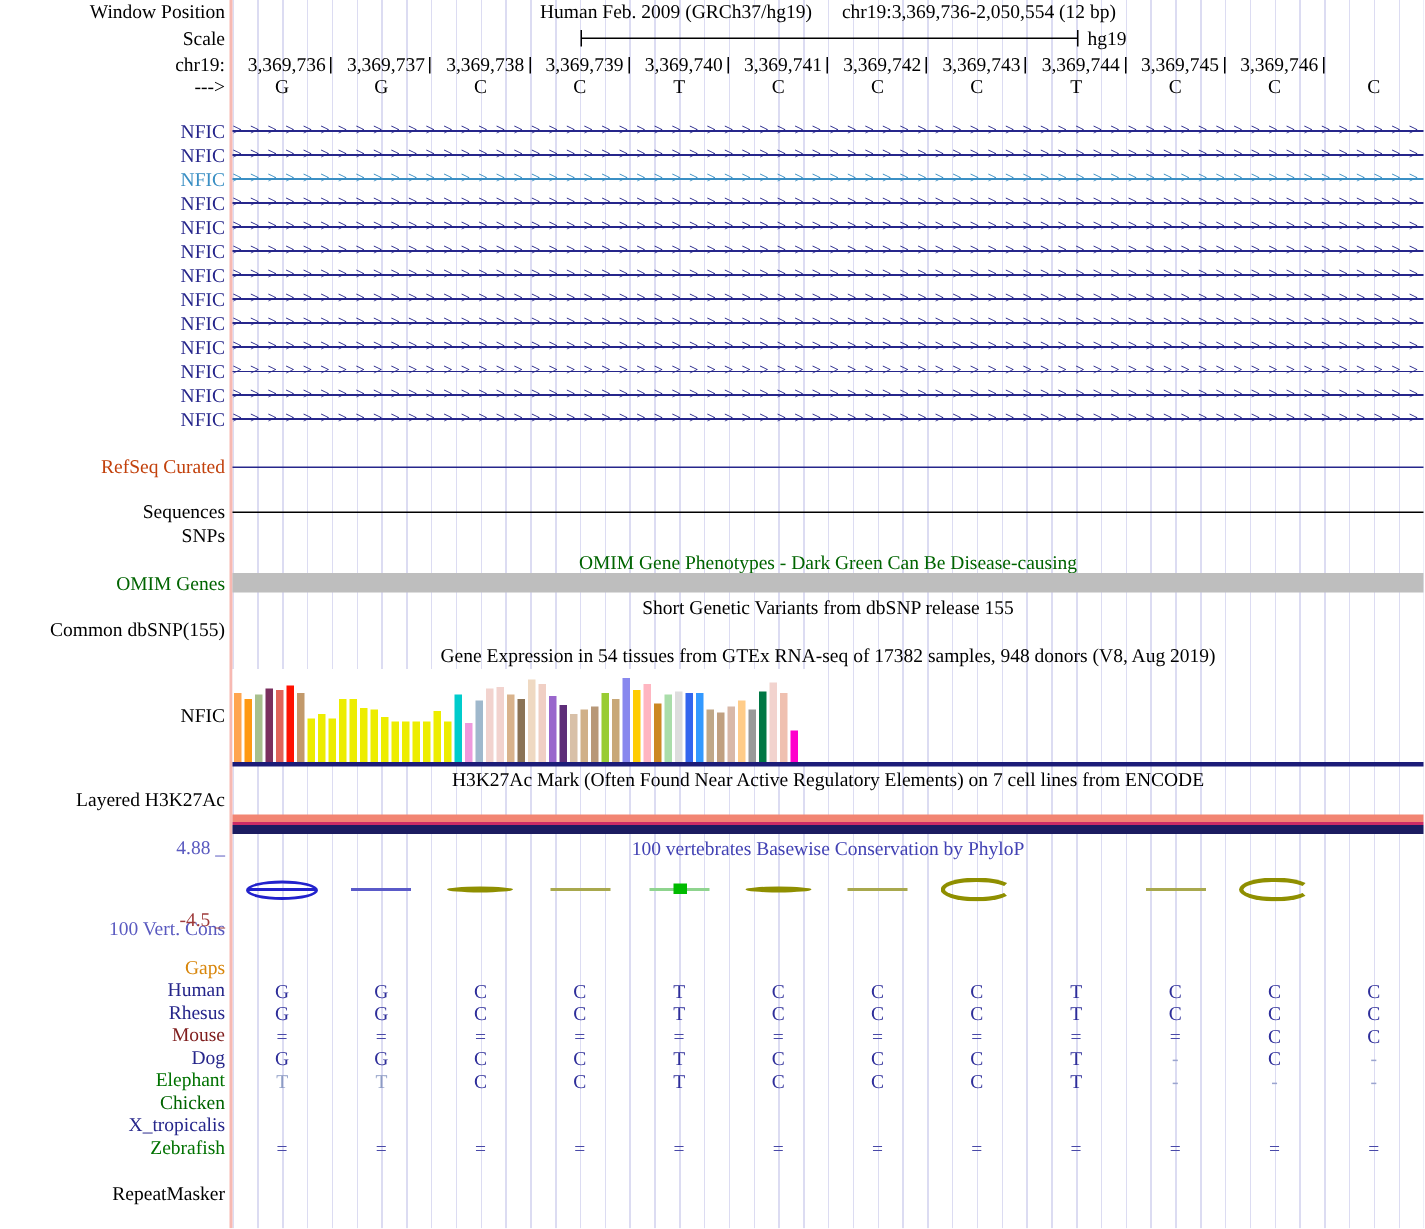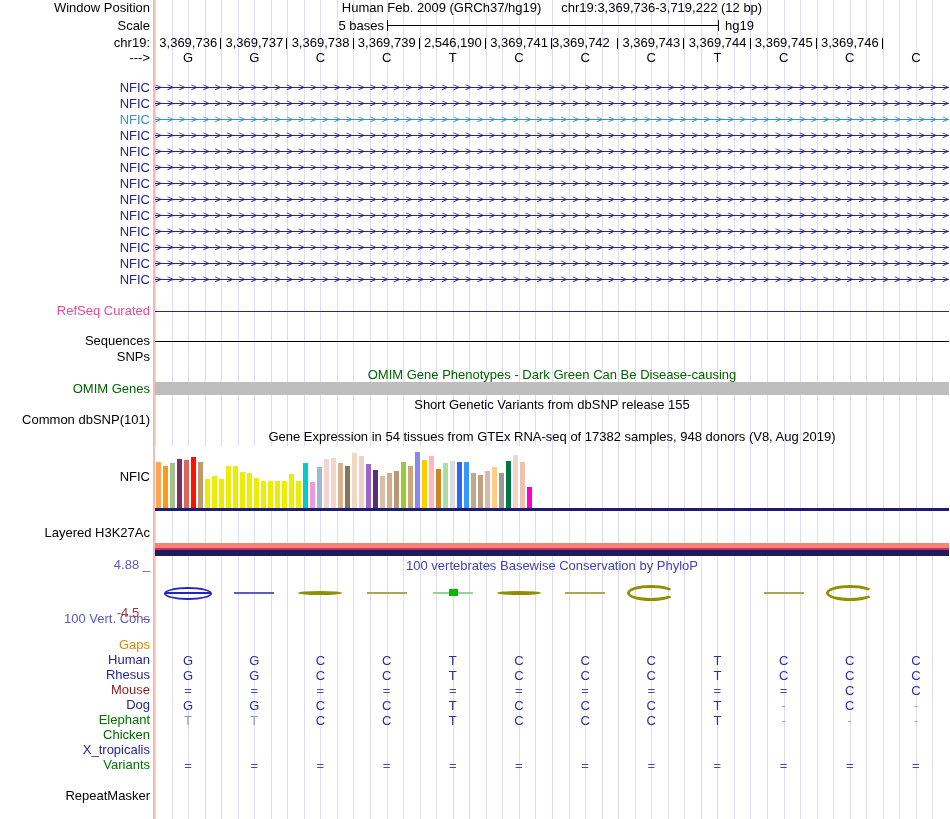--- a/index.html
+++ b/index.html
@@ -1,65 +1,64 @@
 <!DOCTYPE html>
 <html><head>
 <meta charset="utf-8">
 <style>
   html,body{margin:0;padding:0;background:#fff;}
   #canvas{position:relative;width:950px;height:819px;background:#fff;overflow:hidden;
-          font-family:Liberation Sans, sans-serif;font-size:13px;color:#000;}
+          font-family:Liberation Serif, serif;font-size:13px;color:#000;}
   .grid{position:absolute;left:155px;top:0;width:794px;height:819px;
         background-image:repeating-linear-gradient(to right,#DCDCF2 0px,#DCDCF2 1px,transparent 1px,transparent 16.54px);}
   .pinkline{position:absolute;left:153px;top:0;width:2px;height:819px;background:#F7B9B2;}
   .glabel{position:absolute;left:0;width:150px;height:14px;line-height:14px;text-align:right;white-space:nowrap;}
   .ttitle{position:absolute;left:155px;width:794px;height:14px;line-height:14px;text-align:center;white-space:nowrap;}
   .title-row{position:absolute;left:155px;width:794px;height:14px;line-height:14px;display:flex;justify-content:center;gap:20px;}
   .cell{position:absolute;height:14px;line-height:14px;}
   .tick{position:absolute;width:1px;height:11px;background:#000;}
   .hline{position:absolute;left:155px;width:794px;}
   .arrowline{position:absolute;left:155px;width:794px;height:13px;line-height:13px;overflow:hidden;
              white-space:nowrap;font-size:11px;letter-spacing:5.5px;}
   .glyphbox{position:absolute;height:14px;display:flex;align-items:center;justify-content:center;}
-  .navy{color:#ec4899;} .dgreen{color:#006400;}
+  .navy{color:#c2410c;} .dgreen{color:#006400;}
   .blueT{color:#4242B4;} .consb{color:#5A5AC0;} .consr{color:#9E3A3A;}
 </style>
 </head>
 <body>
 
 <div id="canvas">
   <div class="grid"></div>
   <div class="pinkline"></div>
 
   <div class="glabel" style="top:1px">Window Position</div>
   <div class="title-row" style="top:1px">
     <span>Human Feb. 2009 (GRCh37/hg19)</span>
-    <span>chr19:3,369,736-3,719,222 (12 bp)</span>
+    <span>chr19:3,369,736-2,050,554 (12 bp)</span>
   </div>
 
   <div class="glabel" style="top:19px">Scale</div>
-  <div class="cell" style="left:155px;top:19px;width:229px;text-align:right">5 bases</div>
   <div style="position:absolute;left:387px;top:20px;width:330px;height:11px;border-left:1px solid #000;border-right:1px solid #000;background:linear-gradient(#000,#000) center/100% 1px no-repeat;"></div>
   <div class="cell" style="left:725px;top:19px">hg19</div>
 
   <div class="glabel" style="top:36px">chr19:</div>
   <div id="positions-row">
       <div class="cell" style="position: absolute; left: 155px; top: 36px; width: 62.1667px; height: 14px; line-height: 14px; text-align: right;">3,369,736</div>
       <div class="tick" style="left: 220.167px; top: 38px;"></div>
       <div class="cell" style="position: absolute; left: 221.167px; top: 36px; width: 62.1667px; height: 14px; line-height: 14px; text-align: right;">3,369,737</div>
       <div class="tick" style="left: 286.333px; top: 38px;"></div>
       <div class="cell" style="position: absolute; left: 287.333px; top: 36px; width: 62.1667px; height: 14px; line-height: 14px; text-align: right;">3,369,738</div>
       <div class="tick" style="left: 352.5px; top: 38px;"></div>
       <div class="cell" style="position: absolute; left: 353.5px; top: 36px; width: 62.1667px; height: 14px; line-height: 14px; text-align: right;">3,369,739</div>
       <div class="tick" style="left: 418.667px; top: 38px;"></div>
-      <div class="cell" style="position: absolute; left: 419.667px; top: 36px; width: 62.1667px; height: 14px; line-height: 14px; text-align: right;">2,546,190</div>
+      <div class="cell" style="position: absolute; left: 419.667px; top: 36px; width: 62.1667px; height: 14px; line-height: 14px; text-align: right;">3,369,740</div>
       <div class="tick" style="left: 484.833px; top: 38px;"></div>
       <div class="cell" style="position: absolute; left: 485.833px; top: 36px; width: 62.1667px; height: 14px; line-height: 14px; text-align: right;">3,369,741</div>
       <div class="tick" style="left: 551px; top: 38px;"></div>
-      <div class="cell" style="position: absolute; left: 552px; top: 36px; width: 62.1667px; height: 14px; line-height: 14px; ">3,369,742</div>
+      <div class="cell" style="position: absolute; left: 552px; top: 36px; width: 62.1667px; height: 14px; line-height: 14px; text-align: right;">3,369,742</div>
       <div class="tick" style="left: 617.167px; top: 38px;"></div>
       <div class="cell" style="position: absolute; left: 618.167px; top: 36px; width: 62.1667px; height: 14px; line-height: 14px; text-align: right;">3,369,743</div>
       <div class="tick" style="left: 683.333px; top: 38px;"></div>
       <div class="cell" style="position: absolute; left: 684.333px; top: 36px; width: 62.1667px; height: 14px; line-height: 14px; text-align: right;">3,369,744</div>
       <div class="tick" style="left: 749.5px; top: 38px;"></div>
       <div class="cell" style="position: absolute; left: 750.5px; top: 36px; width: 62.1667px; height: 14px; line-height: 14px; text-align: right;">3,369,745</div>
       <div class="tick" style="left: 815.667px; top: 38px;"></div>
       <div class="cell" style="position: absolute; left: 816.667px; top: 36px; width: 62.1667px; height: 14px; line-height: 14px; text-align: right;">3,369,746</div>
       <div class="tick" style="left: 881.833px; top: 38px;"></div>
     </div>
@@ -114,21 +113,21 @@
 
   <div class="glabel" style="top:334px">Sequences</div>
   <div class="hline" id="sequences-line" style="top: 341px; height: 1px; background: rgb(0, 0, 0);"></div>
   <div class="glabel" style="top:350px">SNPs</div>
 
   <div class="ttitle dgreen" style="top:368px">OMIM Gene Phenotypes - Dark Green Can Be Disease-causing</div>
   <div class="glabel dgreen" style="top:382px">OMIM Genes</div>
   <div class="hline" id="omim-bar" style="top: 382px; height: 13px; background: rgb(190, 190, 190);"></div>
 
   <div class="ttitle" style="top:398px">Short Genetic Variants from dbSNP release 155</div>
-  <div class="glabel" style="top:413px">Common dbSNP(101)</div>
+  <div class="glabel" style="top:413px">Common dbSNP(155)</div>
 
   <div class="ttitle" style="top:430px">Gene Expression in 54 tissues from GTEx RNA-seq of 17382 samples, 948 donors (V8, Aug 2019)</div>
   <div class="glabel" style="top:470px">NFIC</div>
   <div style="position:absolute;left:155px;top:446px;width:384px;height:62px;background:#fff;"></div>
   <div id="gtex-bars">
       <div style="position: absolute; left: 156px; top: 462px; width: 5px; height: 46px; background: rgb(255, 165, 79);"></div>
       <div style="position: absolute; left: 163px; top: 466px; width: 5px; height: 42px; background: rgb(255, 153, 18);"></div>
       <div style="position: absolute; left: 170px; top: 463px; width: 5px; height: 45px; background: rgb(168, 192, 142);"></div>
       <div style="position: absolute; left: 177px; top: 459px; width: 5px; height: 49px; background: rgb(122, 47, 94);"></div>
       <div style="position: absolute; left: 184px; top: 460px; width: 5px; height: 48px; background: rgb(224, 100, 90);"></div>
@@ -177,20 +176,21 @@
       <div style="position: absolute; left: 485px; top: 471px; width: 5px; height: 37px; background: rgb(216, 184, 168);"></div>
       <div style="position: absolute; left: 492px; top: 467px; width: 5px; height: 41px; background: rgb(255, 204, 136);"></div>
       <div style="position: absolute; left: 499px; top: 473px; width: 5px; height: 35px; background: rgb(153, 153, 153);"></div>
       <div style="position: absolute; left: 506px; top: 461px; width: 5px; height: 47px; background: rgb(0, 119, 68);"></div>
       <div style="position: absolute; left: 513px; top: 455px; width: 5px; height: 53px; background: rgb(242, 211, 206);"></div>
       <div style="position: absolute; left: 520px; top: 462px; width: 5px; height: 46px; background: rgb(239, 192, 176);"></div>
       <div style="position: absolute; left: 527px; top: 487px; width: 5px; height: 21px; background: rgb(255, 0, 204);"></div>
     </div>
   <div class="hline" id="gtex-baseline" style="top: 508px; height: 3px; background: rgb(28, 28, 120);"></div>
 
+  <div class="ttitle" style="top:513px">H3K27Ac Mark (Often Found Near Active Regulatory Elements) on 7 cell lines from ENCODE</div>
   <div class="glabel" style="top:526px">Layered H3K27Ac</div>
   <div id="h3k-band">
       <div style="position: absolute; left: 155px; top: 543px; width: 794px; height: 5px; background: rgb(242, 133, 115);"></div>
       <div style="position: absolute; left: 155px; top: 548px; width: 794px; height: 2px; background: rgb(204, 43, 102);"></div>
       <div style="position: absolute; left: 155px; top: 550px; width: 794px; height: 6px; background: rgb(28, 28, 96);"></div>
     </div>
 
   <div class="glabel consb" style="top:558px">4.88 _</div>
   <div class="ttitle blueT" style="top:559px">100 vertebrates Basewise Conservation by PhyloP</div>
   <div class="glabel consb" style="top:612px">100 Vert. Cons</div>
@@ -294,21 +294,21 @@
       <div class="cell" style="position: absolute; left: 419.667px; top: 713px; width: 66.1667px; height: 15px; line-height: 15px; text-align: center; color: rgb(46, 46, 154);">T</div>
       <div class="cell" style="position: absolute; left: 485.833px; top: 713px; width: 66.1667px; height: 15px; line-height: 15px; text-align: center; color: rgb(46, 46, 154);">C</div>
       <div class="cell" style="position: absolute; left: 552px; top: 713px; width: 66.1667px; height: 15px; line-height: 15px; text-align: center; color: rgb(46, 46, 154);">C</div>
       <div class="cell" style="position: absolute; left: 618.167px; top: 713px; width: 66.1667px; height: 15px; line-height: 15px; text-align: center; color: rgb(46, 46, 154);">C</div>
       <div class="cell" style="position: absolute; left: 684.333px; top: 713px; width: 66.1667px; height: 15px; line-height: 15px; text-align: center; color: rgb(46, 46, 154);">T</div>
       <div class="cell" style="position: absolute; left: 750.5px; top: 713px; width: 66.1667px; height: 15px; line-height: 15px; text-align: center; color: rgb(154, 164, 206);">-</div>
       <div class="cell" style="position: absolute; left: 816.667px; top: 713px; width: 66.1667px; height: 15px; line-height: 15px; text-align: center; color: rgb(154, 164, 206);">-</div>
       <div class="cell" style="position: absolute; left: 882.833px; top: 713px; width: 66.1667px; height: 15px; line-height: 15px; text-align: center; color: rgb(154, 164, 206);">-</div>
       <div class="glabel" style="top: 728px; color: rgb(0, 100, 0);">Chicken</div>
       <div class="glabel" style="top: 743px; color: rgb(38, 38, 139);">X_tropicalis</div>
-      <div class="glabel" style="top: 758px; color: rgb(0, 114, 0);">Variants</div>
+      <div class="glabel" style="top: 758px; color: rgb(0, 114, 0);">Zebrafish</div>
       <div class="cell" style="position: absolute; left: 155px; top: 758px; width: 66.1667px; height: 15px; line-height: 15px; text-align: center; color: rgb(73, 73, 168);">=</div>
       <div class="cell" style="position: absolute; left: 221.167px; top: 758px; width: 66.1667px; height: 15px; line-height: 15px; text-align: center; color: rgb(73, 73, 168);">=</div>
       <div class="cell" style="position: absolute; left: 287.333px; top: 758px; width: 66.1667px; height: 15px; line-height: 15px; text-align: center; color: rgb(73, 73, 168);">=</div>
       <div class="cell" style="position: absolute; left: 353.5px; top: 758px; width: 66.1667px; height: 15px; line-height: 15px; text-align: center; color: rgb(73, 73, 168);">=</div>
       <div class="cell" style="position: absolute; left: 419.667px; top: 758px; width: 66.1667px; height: 15px; line-height: 15px; text-align: center; color: rgb(73, 73, 168);">=</div>
       <div class="cell" style="position: absolute; left: 485.833px; top: 758px; width: 66.1667px; height: 15px; line-height: 15px; text-align: center; color: rgb(73, 73, 168);">=</div>
       <div class="cell" style="position: absolute; left: 552px; top: 758px; width: 66.1667px; height: 15px; line-height: 15px; text-align: center; color: rgb(73, 73, 168);">=</div>
       <div class="cell" style="position: absolute; left: 618.167px; top: 758px; width: 66.1667px; height: 15px; line-height: 15px; text-align: center; color: rgb(73, 73, 168);">=</div>
       <div class="cell" style="position: absolute; left: 684.333px; top: 758px; width: 66.1667px; height: 15px; line-height: 15px; text-align: center; color: rgb(73, 73, 168);">=</div>
       <div class="cell" style="position: absolute; left: 750.5px; top: 758px; width: 66.1667px; height: 15px; line-height: 15px; text-align: center; color: rgb(73, 73, 168);">=</div>

